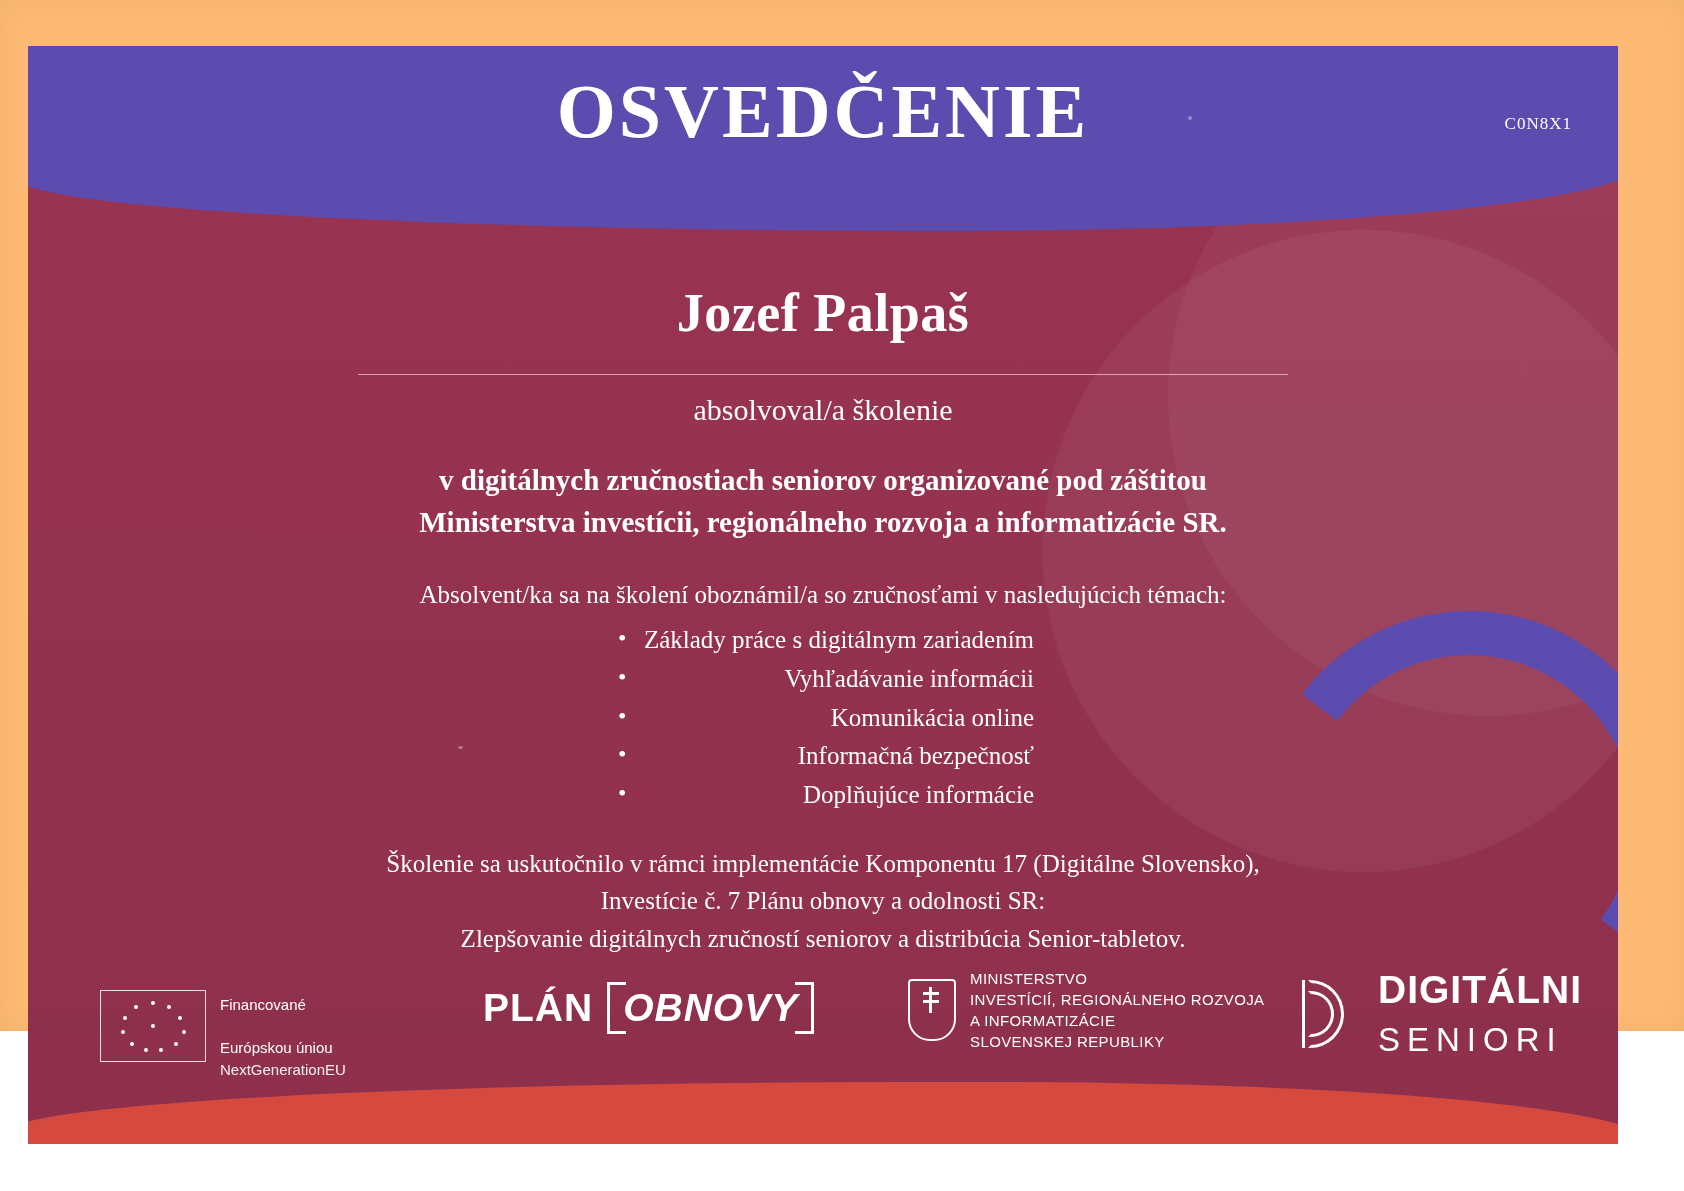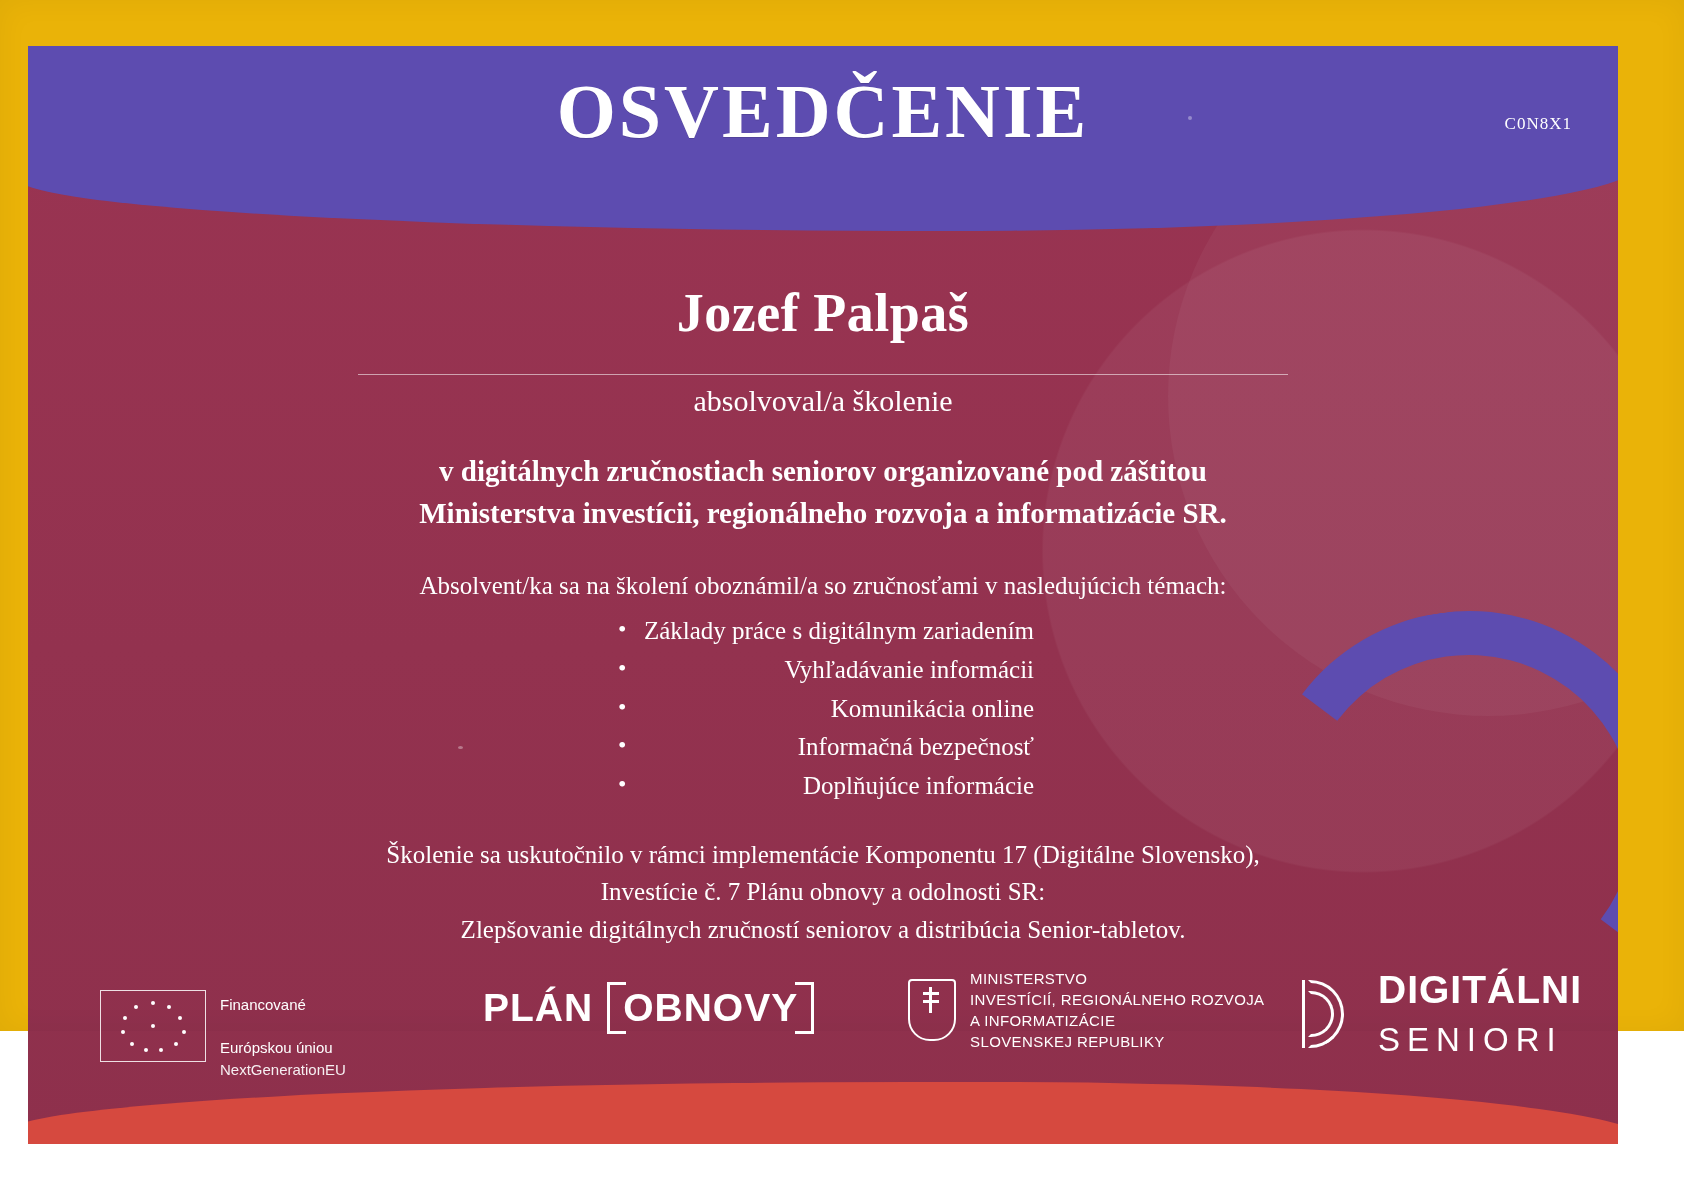--- a/index.html
+++ b/index.html
@@ -12,21 +12,21 @@
     height: 1191px;
     font-family: "Liberation Serif", serif;
     overflow: hidden;
   }
 
   
   .scan {
     position: relative;
     width: 1684px;
     height: 1031px;
-    background: #eab308;
+    background: #fdba74;
   }
 
   
   .scan::after {
     content: "";
     position: absolute;
     inset: 0;
     pointer-events: none;
     box-shadow: inset 0 0 30px rgba(0,0,0,0.05);
   }
@@ -128,21 +128,21 @@
     font-size: 54px;
     font-weight: bold;
     letter-spacing: 0.5px;
     padding-bottom: 30px;
     margin: 40px auto 0;
     width: 930px;
     border-bottom: 1px solid rgba(255,255,255,0.55);
   }
   .subtitle {
     font-size: 30px;
-    margin-top: 9px;
+    margin-top: 18px;
     font-weight: normal;
   }
   .statement {
     margin-top: 32px;
     font-size: 29px;
     font-weight: bold;
     line-height: 1.45;
   }
   .intro {
     margin-top: 38px;
@@ -225,20 +225,21 @@
     font-size: 39px;
     letter-spacing: 1px;
   }
   .plan-box {
     font-family: "Liberation Sans", sans-serif;
     font-weight: bold;
     font-size: 39px;
     letter-spacing: 1px;
     padding: 4px 16px;
     position: relative;
+    font-style: italic;
   }
   .plan-box::before, .plan-box::after {
     content: "";
     position: absolute;
     width: 16px;
     height: 46px;
     border: 3px solid #fff;
   }
   .plan-box::before { left: 0; top: 0; border-right: none; }
   .plan-box::after { right: 0; top: 0; border-left: none; }

